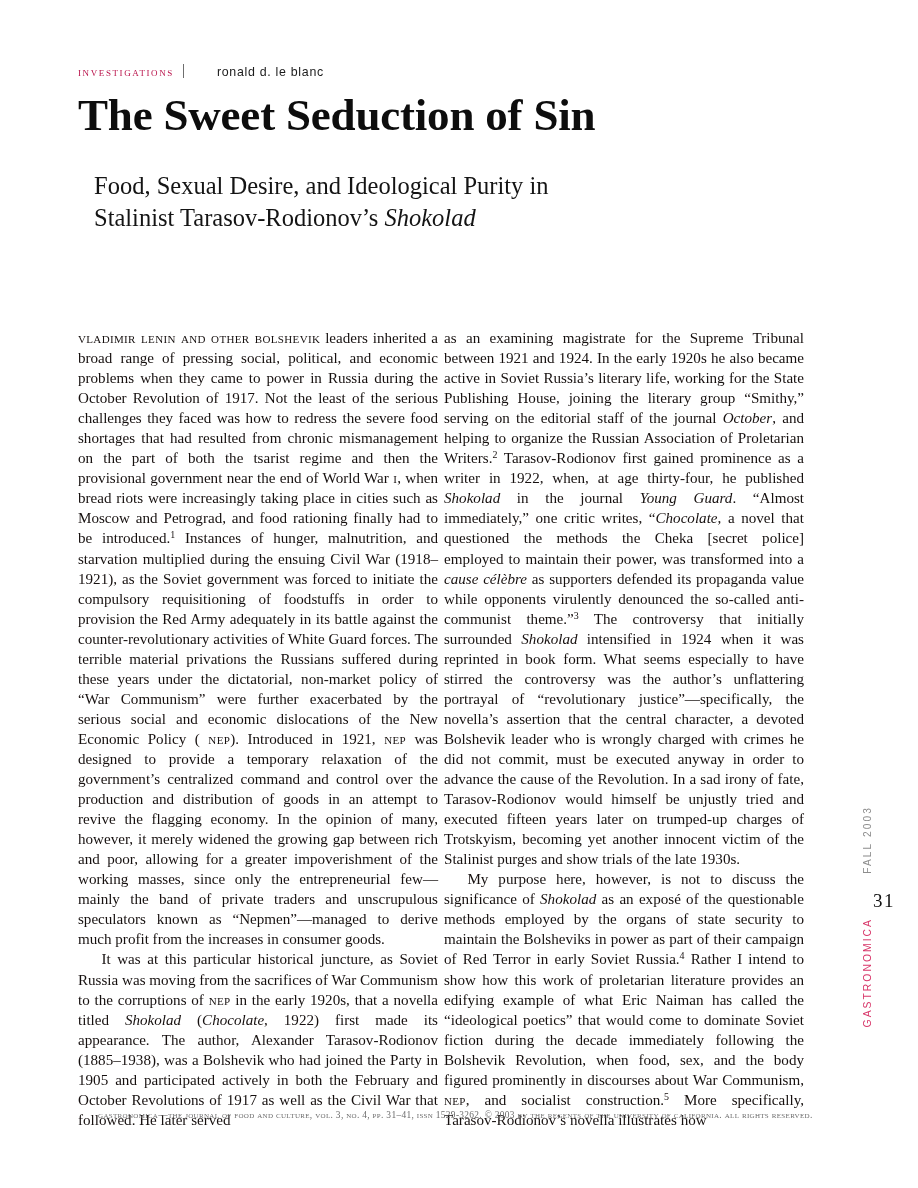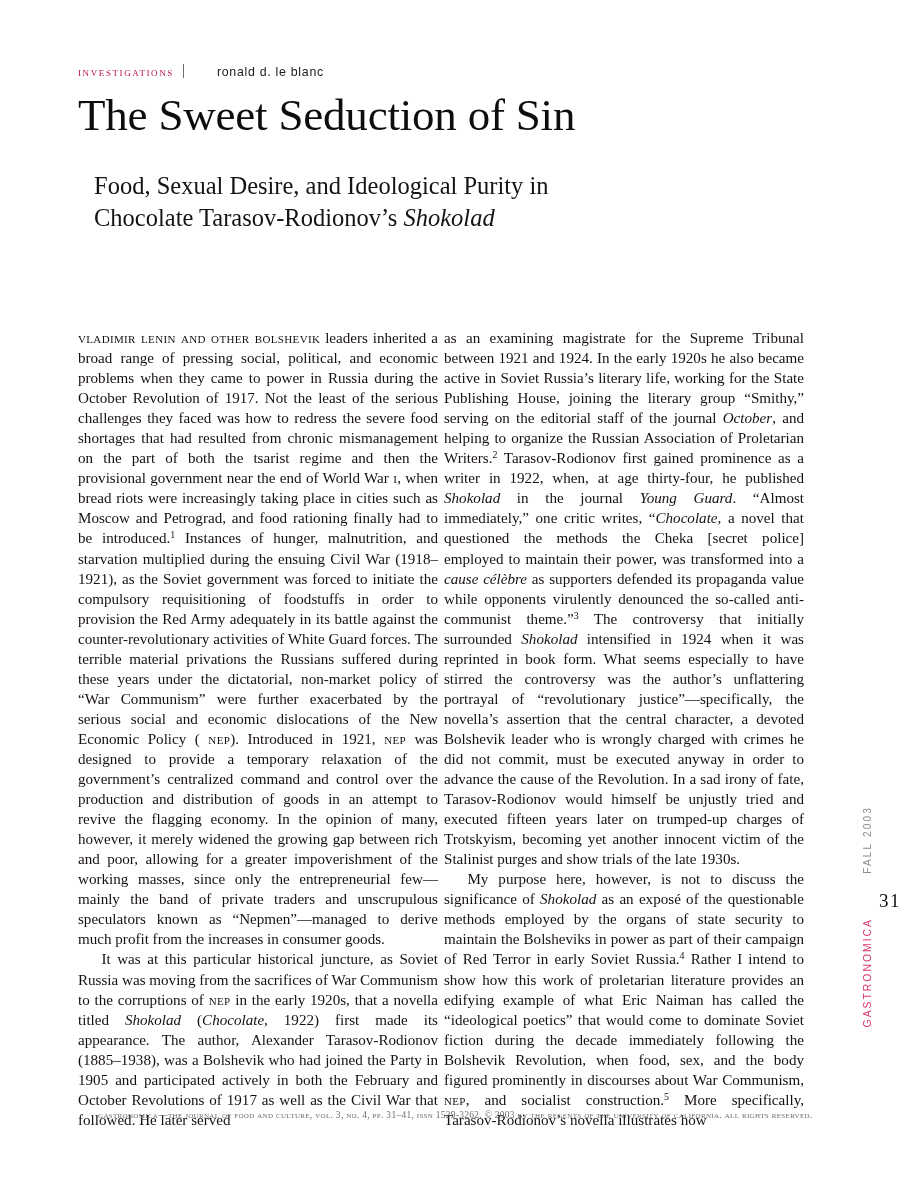--- a/index.html
+++ b/index.html
@@ -58,21 +58,21 @@
     letter-spacing: 0.7px;
     color: #1b1b1b;
     padding-left: 24px;
   }
 
   .title {
     margin: 0;
     padding-top: 14px;
     font-family: "Liberation Serif", "DejaVu Serif", serif;
     font-size: 45px;
-    font-weight: 400;
+    font-weight: 700;
     line-height: 1.06;
     letter-spacing: -0.2px;
     color: #0d0d0d;
   }
   .subtitle {
     margin: 16px;
     padding-top: 14px;
     font-family: "Liberation Serif", "DejaVu Serif", serif;
     font-size: 24.5px;
     font-weight: 400;
@@ -134,21 +134,21 @@
   }
   .rail-issue {
     top: 0;
     font-family: "Liberation Sans", "DejaVu Sans", sans-serif;
     font-size: 10.2px;
     letter-spacing: 2.1px;
     color: #8d8d8d;
   }
   .rail-folio {
     top: 84px;
-    left: 17px;
+    left: 11px;
     writing-mode: horizontal-tb;
     transform: none;
     font-family: "Liberation Serif", "DejaVu Serif", serif;
     font-size: 19px;
     letter-spacing: 1.6px;
     color: #111111;
   }
   .rail-journal {
     top: 112px;
     font-family: "Liberation Sans", "DejaVu Sans", sans-serif;
@@ -182,21 +182,21 @@
     <div class="kicker-row">
       <span class="kicker">Investigations</span>
       <span class="kicker-rule"></span>
       <span class="byline">ronald d. le blanc</span>
     </div>
 
     <h1 class="title">The Sweet Seduction of Sin</h1>
 
     <h2 class="subtitle">
       <span>Food, Sexual Desire, and Ideological Purity in</span><br>
-      <span>Chocolate Tarasov-Rodionov’s </span><span class="it">Shokolad</span>
+      <span>Stalinist Tarasov-Rodionov’s </span><span class="it">Shokolad</span>
     </h2>
   </div>
 
   <div class="columns">
 
     <div class="col">
       <p><span class="sc">Vladimir Lenin and other Bolshevik</span><span> leaders inherited a broad range of pressing social, political, and economic problems when they came to power in Russia during the October Revolution of 1917. Not the least of the serious challenges they faced was how to redress the severe food shortages that had resulted from chronic mismanagement on the part of both the tsarist regime and then the provisional government near the end of World War </span><span class="sc">I</span><span>, when bread riots were increasingly taking place in cities such as Moscow and Petrograd, and food rationing finally had to be introduced.</span><sup>1</sup><span> Instances of hunger, malnutrition, and starvation multiplied during the ensuing Civil War (1918–1921), as the Soviet government was forced to initiate the compulsory requisitioning of foodstuffs in order to provision the Red Army adequately in its battle against the counter-revolutionary activities of White Guard forces. The terrible material privations the Russians suffered during these years under the dictatorial, non-market policy of “War Communism” were further exacerbated by the serious social and economic dislocations of the New Economic Policy ( </span><span class="sc">NEP</span><span>). Introduced in 1921, </span><span class="sc">NEP</span><span> was designed to provide a temporary relaxation of the government’s centralized command and control over the production and distribution of goods in an attempt to revive the flagging economy. In the opinion of many, however, it merely widened the growing gap between rich and poor, allowing for a greater impoverishment of the working masses, since only the entrepreneurial few—mainly the band of private traders and unscrupulous speculators known as “Nepmen”—managed to derive much profit from the increases in consumer goods.</span></p>
 
       <p><span>It was at this particular historical juncture, as Soviet Russia was moving from the sacrifices of War Communism to the corruptions of </span><span class="sc">NEP</span><span> in the early 1920s, that a novella titled </span><span class="it">Shokolad</span><span> (</span><span class="it">Chocolate</span><span>, 1922) first made its appearance. The author, Alexander Tarasov-Rodionov (1885–1938), was a Bolshevik who had joined the Party in  1905 and participated actively in both the February and October Revolutions of 1917 as well as the Civil War that followed. He later served</span></p>
     </div>

